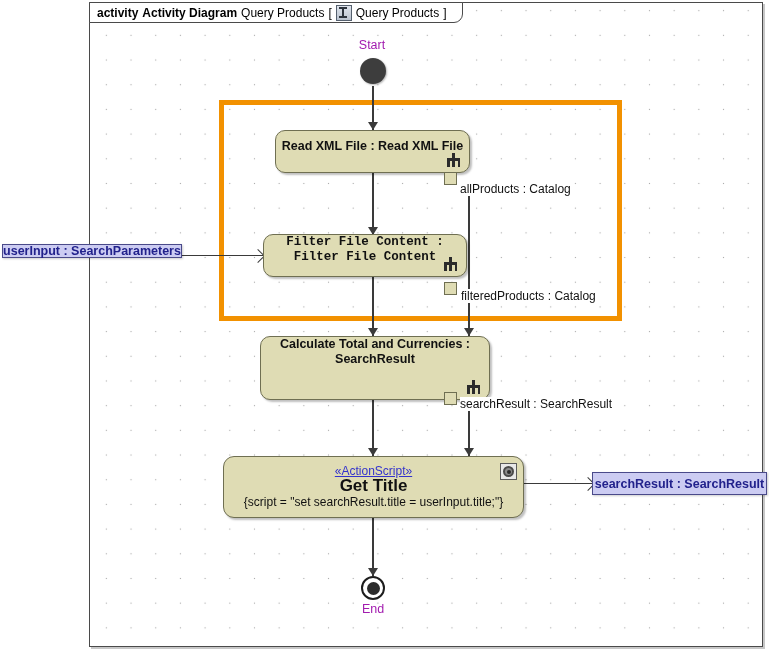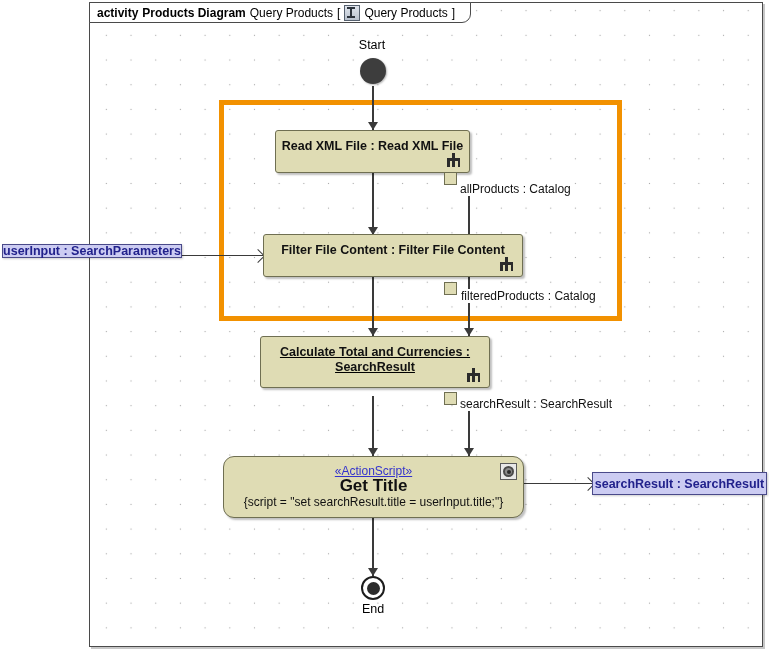--- a/index.html
+++ b/index.html
@@ -119,21 +119,21 @@
     border-right: 1.5px solid #3a3a3a;
     transform: rotate(45deg);
     z-index: 4;
   }
 
   
   .action {
     position: absolute;
     background: #dfdcb4;
     border: 1px solid #6f6f52;
-    border-radius: 3px;
+    border-radius: 10px;
     box-sizing: border-box;
     box-shadow: 2px 2px 2px rgba(0,0,0,0.25);
     z-index: 5;
     display: flex;
     flex-direction: column;
     align-items: center;
   }
   .action .title {
     font-size: 12.5px;
     font-weight: bold;
@@ -287,38 +287,38 @@
     justify-content: center;
   }
   .final-node .inner {
     width: 13px; height: 13px;
     border-radius: 50%;
     background: #2b2b2b;
   }
   .node-caption {
     position: absolute;
     font-size: 12.5px;
-    color: #000000;
+    color: #a21caf;
     text-align: center;
     z-index: 5;
     white-space: nowrap;
   }
 </style>
 </head>
 <body>
 
 <div id="root">
 
   <div class="frame">
     <div class="grid"></div>
   </div>
 
   <div class="frame-tab">
     <span class="kw">activity</span>
-    <span class="kw">Products Diagram</span>
+    <span class="kw">Activity Diagram</span>
     <span class="nm">Query Products</span>
     <span class="brk">[</span>
     <span class="diag-icon"></span>
     <span class="nm">Query Products</span>
     <span class="brk">]</span>
   </div>
 
   <div class="highlight-region"></div>
 
   <div class="edge v" style="left:372px; top:86px; height:44px;"></div>
@@ -359,38 +359,38 @@
       <div class="stem"></div>
         <div class="bar"></div>
         <div class="t1"></div>
         <div class="t2"></div>
     </div>
   </div>
 
   <div class="pin" style="left:444px; top:172px;"></div>
   <div class="pin-label" style="left:460px; top:182px;">allProducts : Catalog</div>
 
-  <div class="action" style="left:263px; top:234px; width:260px; height:43px; padding-top:8px;">
+  <div class="action" style="left:263px; top:234px; width:204px; height:43px; font-family:Liberation Mono, monospace;">
     <div class="title">Filter File Content : Filter File Content</div>
     <div class="rake">
       <div class="stem"></div>
         <div class="bar"></div>
         <div class="t1"></div>
         <div class="t2"></div>
     </div>
   </div>
 
   <div class="pin" style="left:444px; top:282px;"></div>
   <div class="pin-label" style="left:461px; top:289px;">filteredProducts : Catalog</div>
 
   <div class="objnode" style="left:2px; top:244px; width:180px; height:14px;">
     <span>userInput : SearchParameters</span>
   </div>
 
-  <div class="action" style="left:260px; top:336px; width:230px; height:52px; padding-top:8px;text-decoration:underline;">
+  <div class="action" style="left:260px; top:336px; width:230px; height:64px; padding-top:0;">
     <div class="title">Calculate Total and Currencies :</div>
     <div class="title">SearchResult</div>
     <div class="rake">
       <div class="stem"></div>
         <div class="bar"></div>
         <div class="t1"></div>
         <div class="t2"></div>
     </div>
   </div>
 

